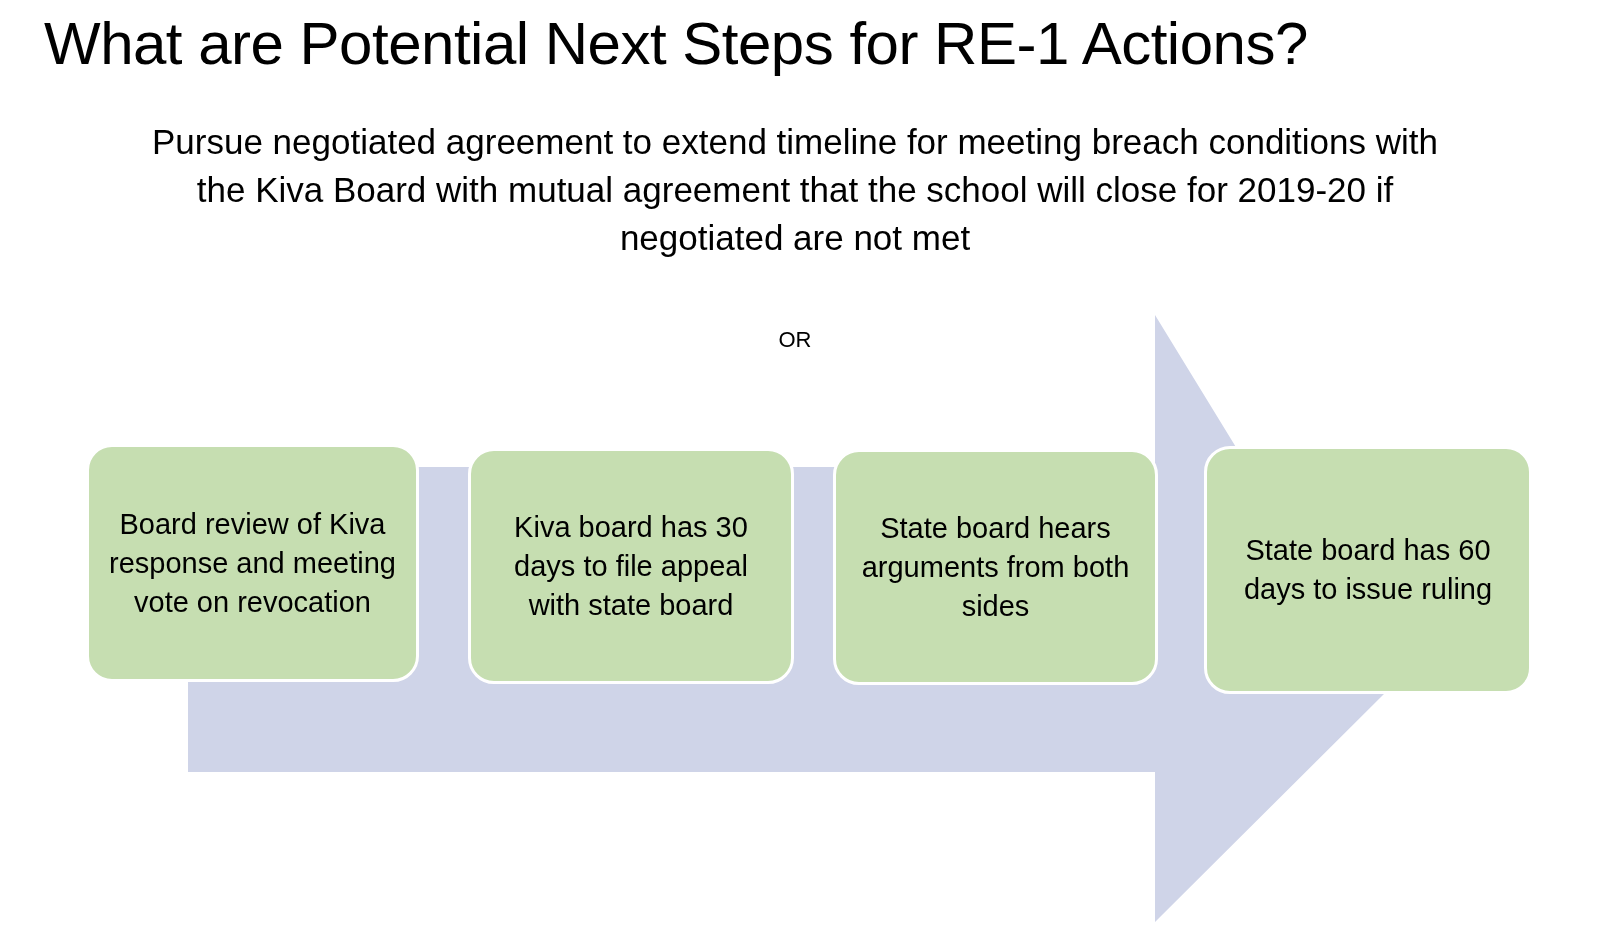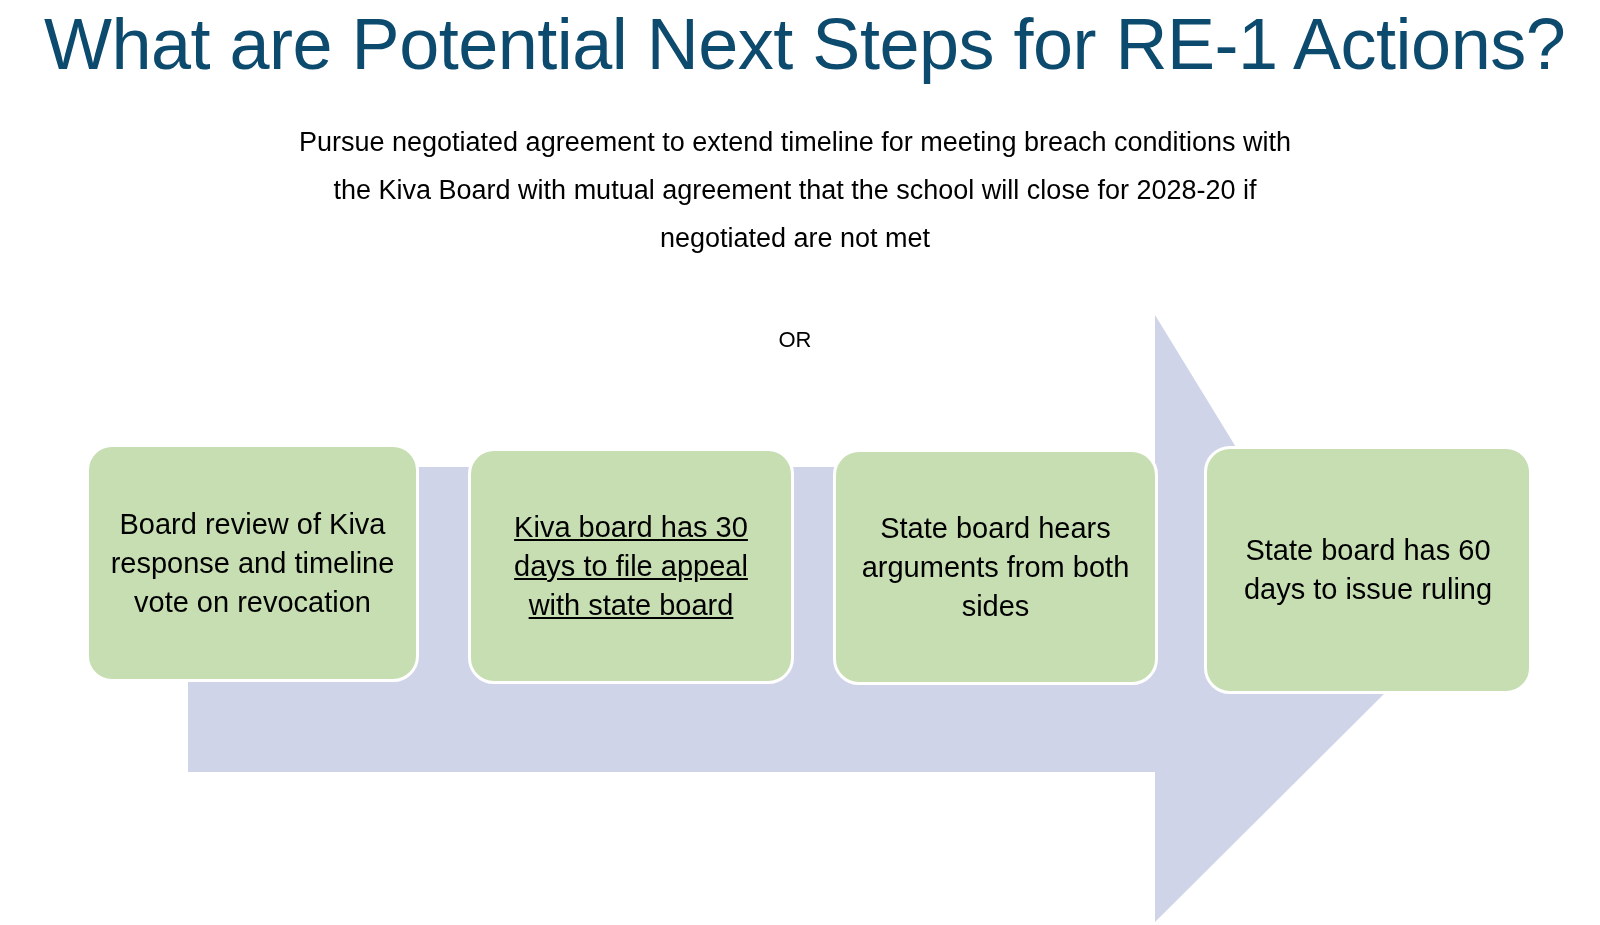--- a/index.html
+++ b/index.html
@@ -21,36 +21,36 @@
     background: #ffffff;
   }
 
   
   #slide-title {
     position: absolute;
     left: 44px;
     top: 4px;
     width: 1520px;
     font-family: "Liberation Sans Narrow", "Liberation Sans", sans-serif;
-    font-size: 72px;
+    font-size: 60px;
     font-weight: 300;
     letter-spacing: -0.5px;
     line-height: 80px;
     white-space: nowrap;
-    color: #0c4a6e;
+    color: #000000;
   }
 
   
   #subtitle {
     position: absolute;
     left: 60px;
     top: 118px;
     width: 1470px;
     text-align: center;
-    font-size: 27px;
+    font-size: 35px;
     font-weight: 400;
     line-height: 48px;
     color: #000000;
   }
   #subtitle .line { display: block; }
 
   
   #or-block {
     position: absolute;
     left: 60px;
@@ -85,47 +85,47 @@
     justify-content: center;
     text-align: center;
     font-size: 29px;
     line-height: 39px;
     color: #000000;
     padding: 6px 14px;
   }
   .pbox .txt { display: block; width: 100%; }
 
   #pbox-1 { left: 86px;   top: 444px; width: 333px; height: 238px; }
-  #pbox-2 { left: 468px;  top: 448px; width: 326px; height: 236px; text-decoration: underline; }
+  #pbox-2 { left: 468px;  top: 448px; width: 326px; height: 236px; }
   #pbox-3 { left: 833px;  top: 449px; width: 325px; height: 236px; align-items: center; }
   #pbox-4 { left: 1204px; top: 446px; width: 328px; height: 248px; text-align: center; }
 </style>
 </head>
 <body>
 
 <div id="slide">
 
   <div id="slide-title">What are Potential Next Steps for RE-1 Actions?</div>
 
   <div id="subtitle">
     <span class="line">Pursue negotiated agreement to extend timeline for meeting breach conditions with</span>
-    <span class="line">the Kiva Board with mutual agreement that the school will close for 2028-20 if</span>
+    <span class="line">the Kiva Board with mutual agreement that the school will close for 2019-20 if</span>
     <span class="line">negotiated are not met</span>
   </div>
 
   <div id="or-block">
     <span class="line">OR</span>
   </div>
 
   <svg id="arrow-svg" viewBox="0 0 1600 925">
     <polygon points="188,467 1155,467 1155,315 1386,692 1155,922 1155,772 188,772" fill="#cfd4e8"></polygon>
   </svg>
 
   <div class="pbox" id="pbox-1">
-    <span class="txt">Board review of Kiva response and timeline vote on revocation</span>
+    <span class="txt">Board review of Kiva response and meeting vote on revocation</span>
   </div>
 
   <div class="pbox" id="pbox-2">
     <span class="txt">Kiva board has 30 days to file appeal with state board</span>
   </div>
 
   <div class="pbox" id="pbox-3">
     <span class="txt">State board hears arguments from both sides</span>
   </div>
 

